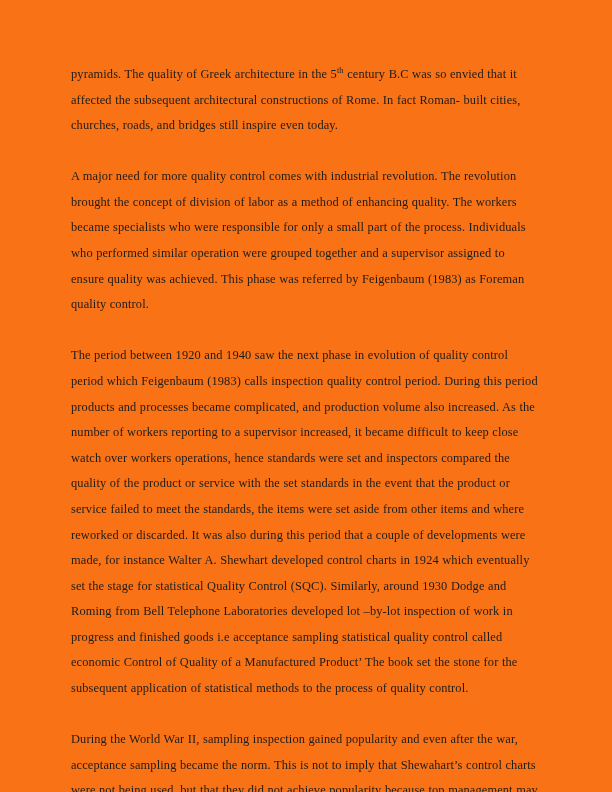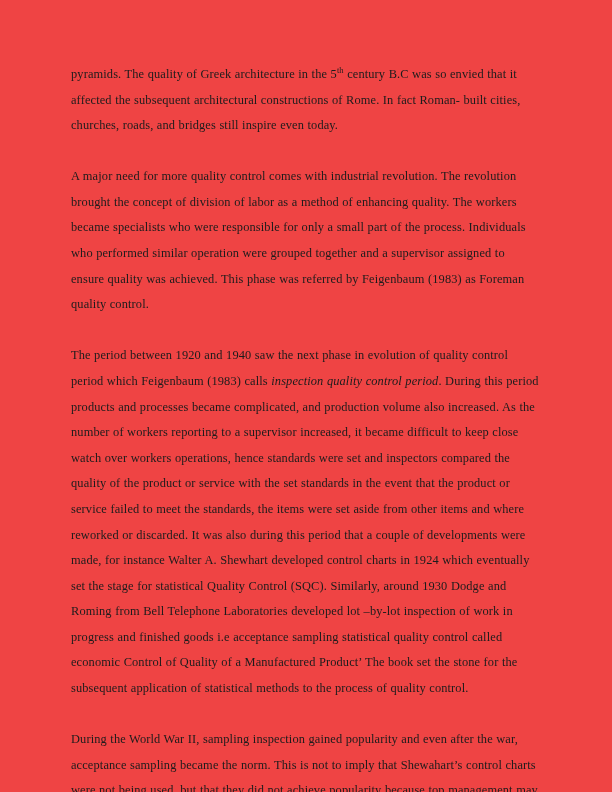--- a/index.html
+++ b/index.html
@@ -11,21 +11,21 @@
     height: 792px;
     background: #ffffff;
     font-family: "Liberation Serif", "DejaVu Serif", serif;
     color: #1a1a1a;
     overflow: hidden;
   }
   .page {
     position: relative;
     width: 612px;
     height: 792px;
-    background: #ef4444;
+    background: #f97316;
     box-sizing: border-box;
   }
   .text-column {
     position: absolute;
     left: 71px;
     top: 62px;
     width: 470px;
   }
   p.para {
     margin: 0 0 25.5px 0;
@@ -39,21 +39,20 @@
   }
   p.para:last-child {
     margin-bottom: 0;
   }
   .sup {
     font-size: 8.4px;
     vertical-align: super;
     line-height: 0;
   }
   .ital {
-    font-style: italic;
   }
 </style>
 </head>
 <body style="background: rgb(255, 255, 255);">
 
 <div class="page">
   <div class="text-column" id="text-column" style="color: rgb(28, 28, 28);">
 
   <p class="para">pyramids. The quality of Greek architecture in the 5<span class="sup">th</span> century B.C was so envied that it affected the subsequent architectural constructions of Rome. In fact Roman- built cities, churches, roads, and bridges still inspire even today.</p>
       <p class="para">A major need for more quality control comes with industrial revolution. The revolution brought the concept of division of labor as a method of enhancing quality. The workers became specialists who were responsible for only a small part of the process. Individuals who performed similar operation were grouped together and a supervisor assigned to ensure quality was achieved. This phase was referred by Feigenbaum (1983) as Foreman quality control.</p>

